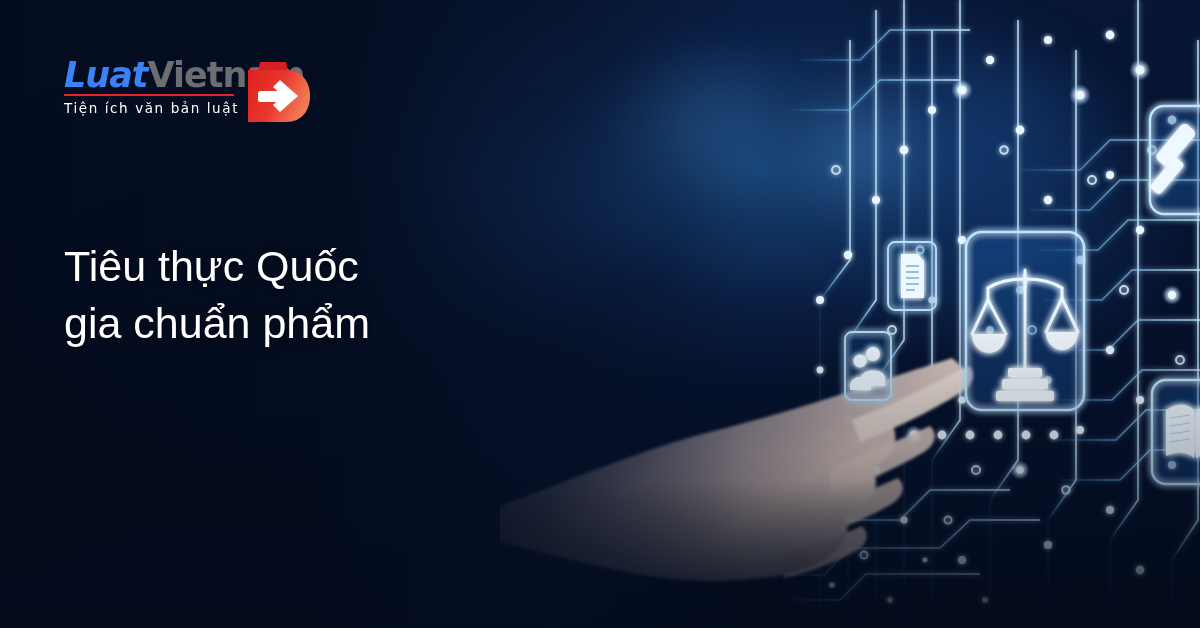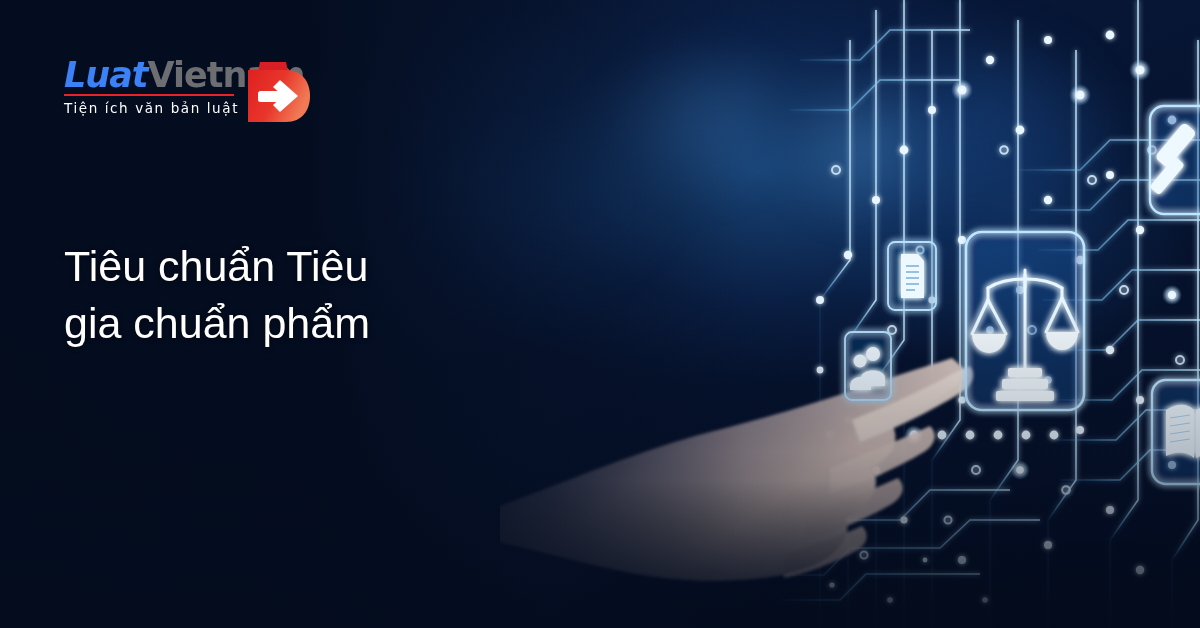--- a/index.html
+++ b/index.html
@@ -441,17 +441,17 @@
 
         <g fill="#ffffff">
           <rect x="16" y="37" width="28" height="11" rx="2.5"></rect>
           <path d="M38 26 L56 42 L38 58 L31 51 L41 42 L31 33 Z"></path>
         </g>
       </svg>
     </div>
   </div>
 
   <div class="headline">
-    <div>Tiêu chuẩn Tiêu</div>
+    <div>Tiêu thực Quốc</div>
     <div>gia chuẩn phẩm</div>
   </div>
 
 </div>
 
 </body></html>

